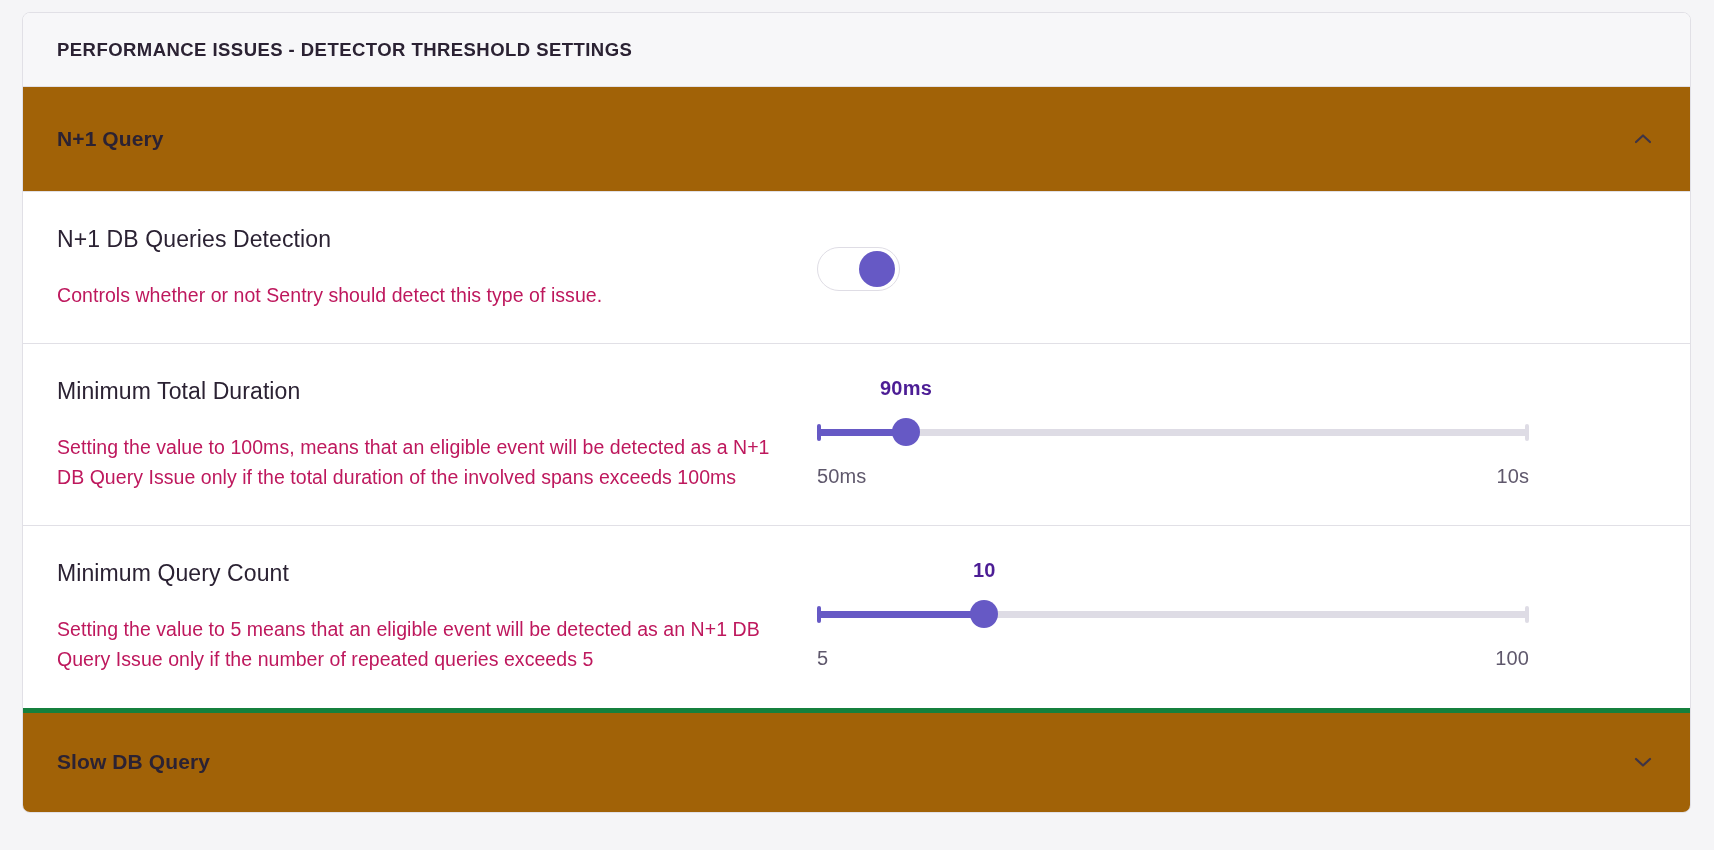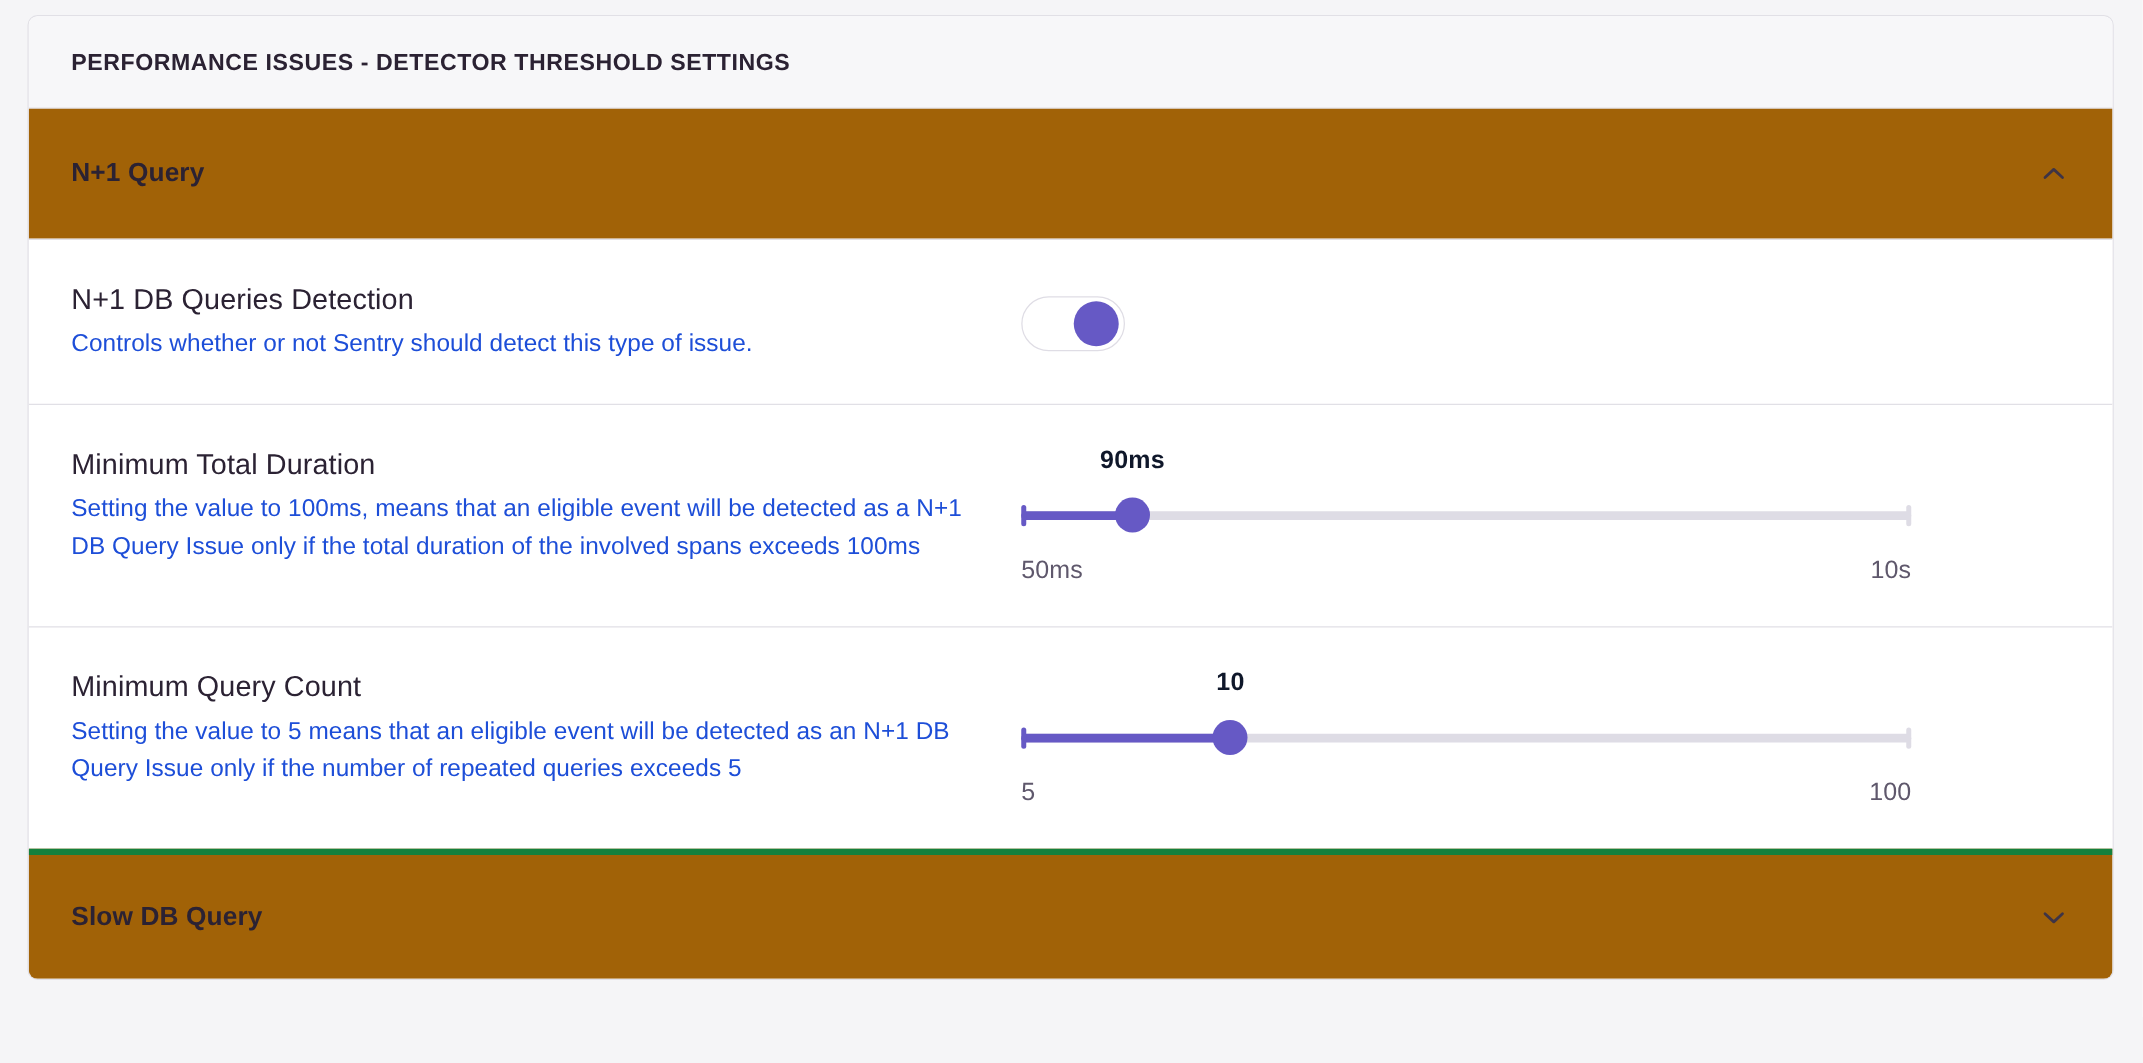--- a/index.html
+++ b/index.html
@@ -82,23 +82,23 @@
     flex: none;
     padding-right: 24px;
   }
   .setting-name {
     font-size: 23px;
     color: #2b2233;
     line-height: 1.25;
     letter-spacing: 0.1px;
   }
   .setting-help {
-    margin-top: 6px;
+    margin-top: 26px;
     font-size: 19.5px;
-    color: #1d4ed8;
+    color: #be185d;
     line-height: 1.55;
     letter-spacing: 0.05px;
     max-width: 730px;
   }
   .setting-right {
     flex: 1 1 auto;
     display: flex;
     align-items: flex-start;
     min-height: 54px;
   }
@@ -133,21 +133,21 @@
     position: relative;
     width: 712px;
     padding-top: 18px;
   }
   .slider-value {
     position: absolute;
     top: 0;
     transform: translateX(-50%);
     font-size: 20px;
     font-weight: bold;
-    color: #0f172a;
+    color: #4c1d95;
     white-space: nowrap;
     letter-spacing: 0.2px;
   }
   .slider-track-wrap {
     position: relative;
     height: 22px;
     margin-top: 26px;
   }
   .slider-rail {
     position: absolute;

